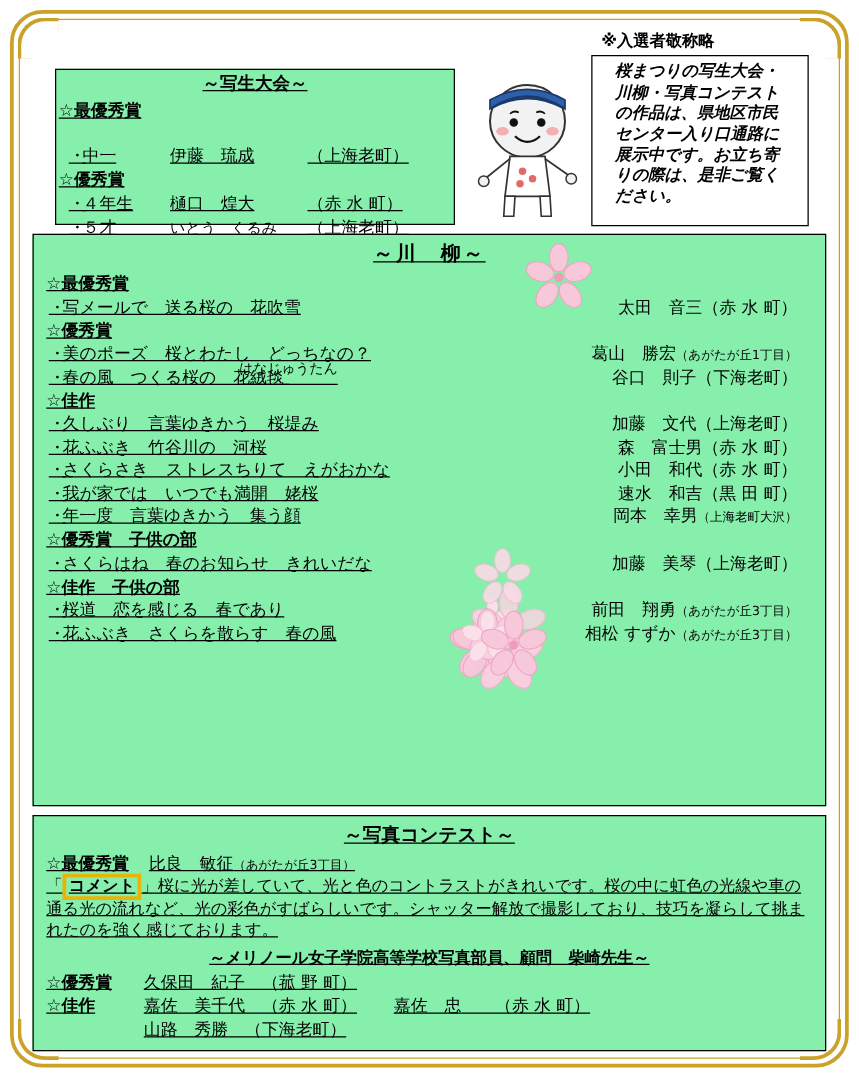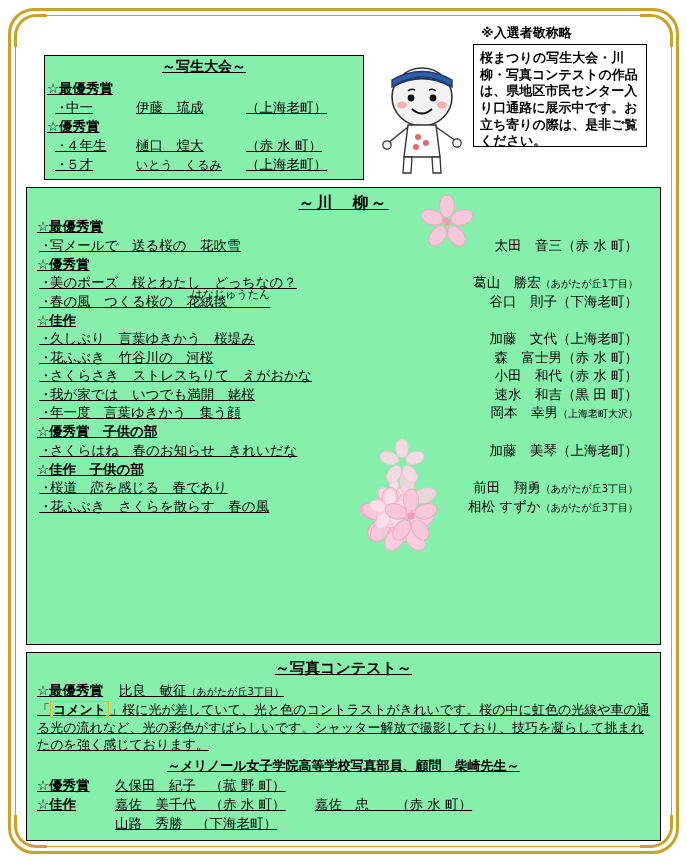--- a/index.html
+++ b/index.html
@@ -39,38 +39,38 @@
   .bullet{width:11px;}
   .nm{white-space:nowrap;}
   .small{font-size:10px;}
   .tiny{font-size:11px;}
 
   
   #topzone{position:relative;height:165px;}
   #sketch-box{position:absolute;left:18px;top:33px;width:320px;height:125px;}
   #sketch-box .sec-title{font-size:14px;}
   #note-head{position:absolute;left:455px;top:2px;font-weight:bold;font-size:13px;}
-  #note-box{position:absolute;left:447px;top:22px;width:174px;height:103px;
-    border:1px solid #000;box-sizing:border-box;padding:5px 6px;
-    font-weight:bold;font-size:13px;line-height:1.28;}
+  #note-box{position:absolute;left:447px;top:22px;width:174px;height:137px;
+    border:1px solid #000;box-sizing:border-box;padding:5px 18px;
+    font-weight:bold;font-size:13px;line-height:1.28;font-style:italic;}
 
   
   #mascot{position:absolute;left:352px;top:35px;width:88px;height:120px;}
 
   
   #senryu{position:relative;height:458px;padding:3px 8px 0;}
   .sr{display:flex;margin:0.5px 0 0.5px 4px;font-size:13.5px;align-items:baseline;}
   .sr .txt{flex:0 0 auto;}
   .sr .nm{position:absolute;right:14px;}
   .srwrap{position:relative;}
 
   
   #photo{position:relative;padding:4px 10px 6px;margin-top:7px;}
   #photo .comment{font-size:13px;line-height:1.35;margin:1px 0;}
-  .kome{border:1px solid #eab308;padding:0 2px;font-weight:bold;}
+  .kome{border:3px solid #eab308;padding:0 2px;font-weight:bold;}
   .center-line{text-align:center;font-weight:bold;font-size:13px;margin:3px 0 2px;}
   .ph-grid{display:flex;font-size:13.5px;margin:1px 0;}
   .ph-lbl{font-weight:bold;width:78px;}
   .ph-a{width:200px;}
   .ph-b{width:210px;}
 
   
   .sakura{position:absolute;pointer-events:none;}
 </style>
 </head>
@@ -125,21 +125,21 @@
       <circle cx="62" cy="30" r="2.2" fill="#f2c94c"></circle>
     </svg>
 
     <div id="sketch-box" class="box">
       <div class="sec-title">～写生大会～</div>
 
       <div class="award">☆最優秀賞</div>
       <div class="row">
         <span class="bullet">・</span>
         <span style="width:70px;">中一</span>
-        <span style="width:110px;">伊藤　琉成</span>
+        <span style="width:110px;margin-top:17px;">伊藤　琉成</span>
         <span class="nm">（上海老町）</span>
       </div>
 
       <div class="award">☆優秀賞</div>
       <div class="row">
         <span class="bullet">・</span>
         <span style="width:70px;">４年生</span>
         <span style="width:110px;">樋口　煌大</span>
         <span class="nm">（赤 水 町）</span>
       </div>

